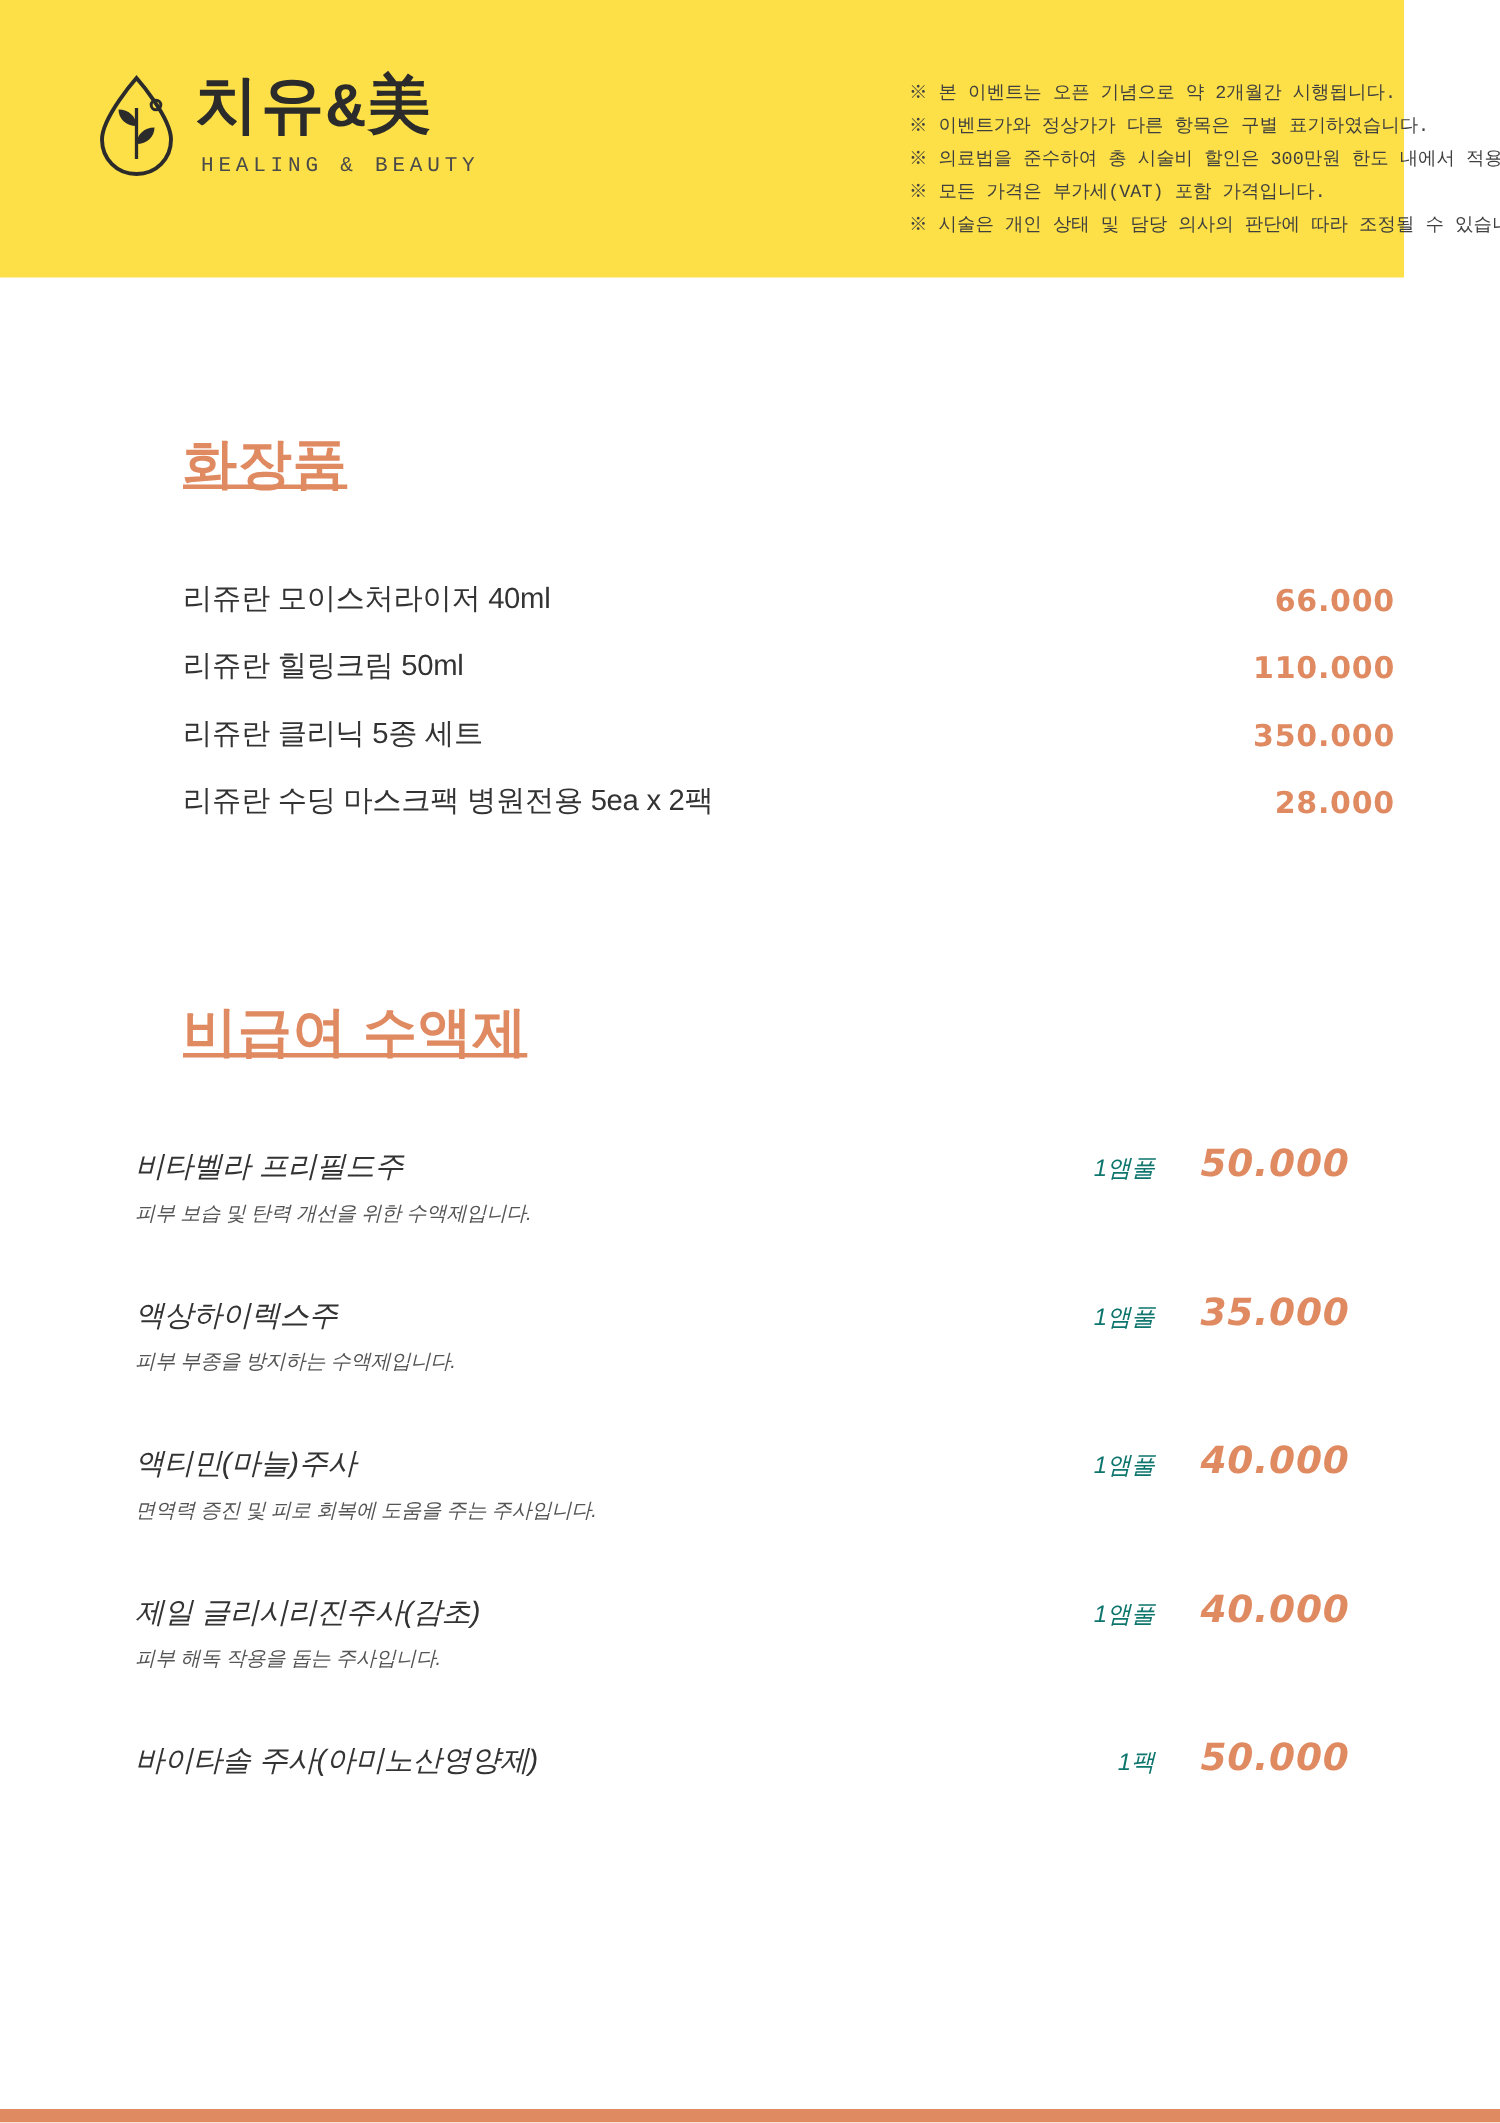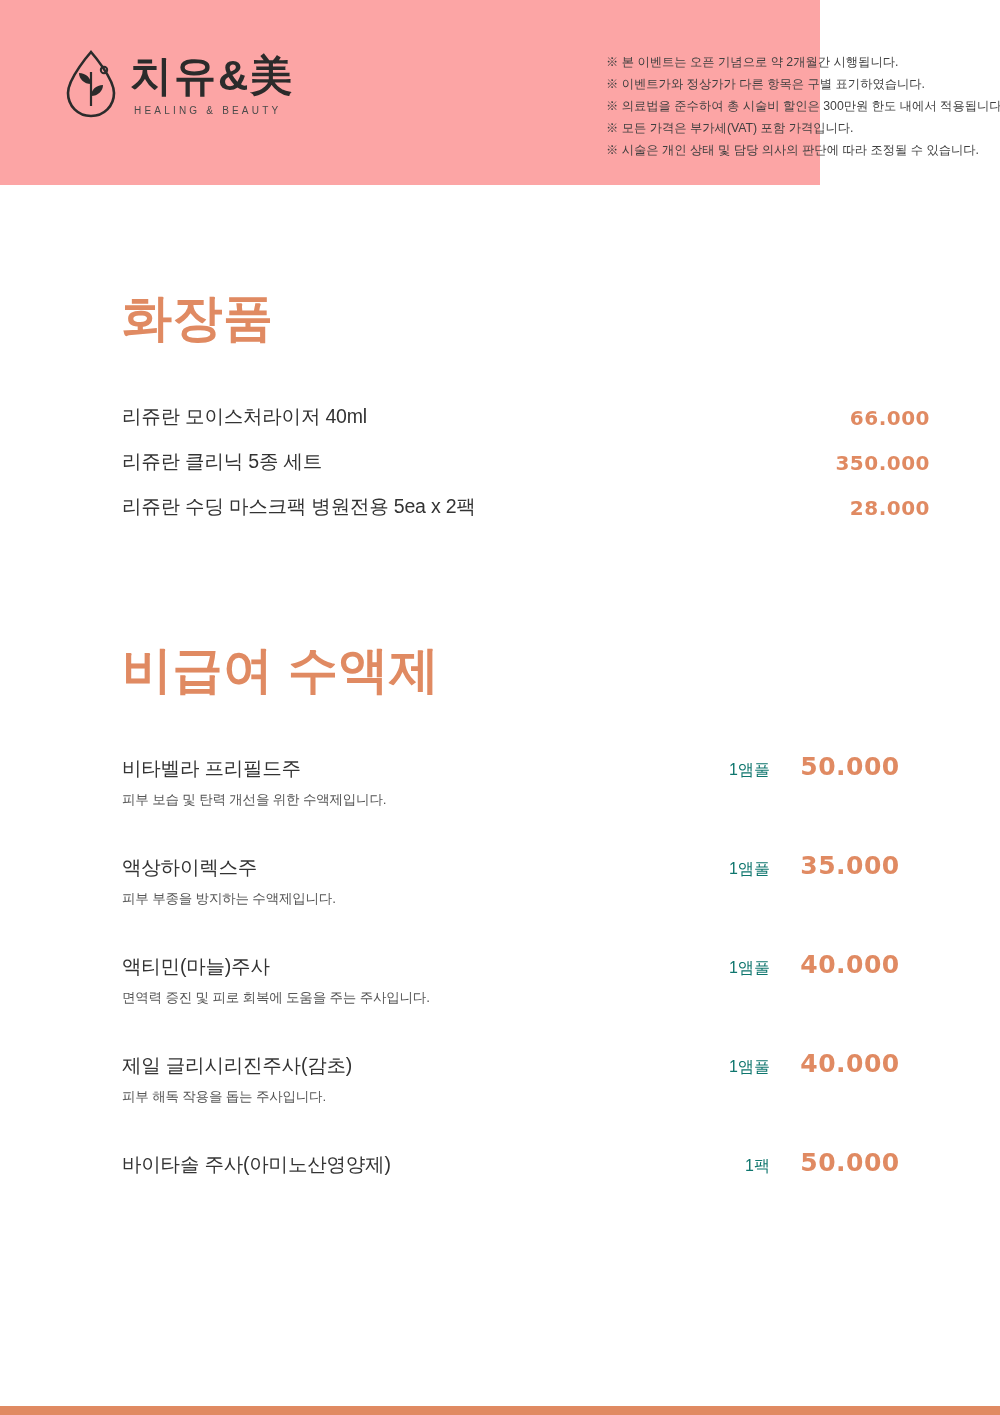--- a/index.html
+++ b/index.html
@@ -11,25 +11,26 @@
     height: 1415px;
     background: #ffffff;
     font-family: "Liberation Sans", sans-serif;
     color: #3a3a3a;
     position: relative;
     overflow: hidden;
   }
 
   
   .header {
-    width: 820px;
+    width: 936px;
     height: 185px;
-    background: #fca5a5;
+    background: #fde047;
     position: relative;
     box-sizing: border-box;
+    font-family: Liberation Mono, monospace;
   }
   .logo-wrap {
     position: absolute;
     left: 60px;
     top: 48px;
     display: flex;
     align-items: center;
   }
   .logo-mark {
     width: 62px;
@@ -44,21 +45,21 @@
   }
   .logo-title {
     font-size: 42px;
     font-weight: bold;
     letter-spacing: 2px;
     color: #2b2b2b;
     line-height: 1.05;
     white-space: nowrap;
   }
   .logo-sub {
-    font-size: 10px;
+    font-size: 14px;
     letter-spacing: 3.2px;
     color: #4a4a4a;
     margin-top: 7px;
     margin-left: 4px;
     white-space: nowrap;
   }
 
   .notes {
     position: absolute;
     left: 606px;
@@ -75,25 +76,26 @@
   
   .content {
     padding: 0 70px;
     box-sizing: border-box;
   }
 
   .section {
     position: relative;
   }
   .section-title {
-    font-size: 50px;
+    font-size: 36px;
     font-weight: bold;
     color: #e08a62;
     letter-spacing: 0.5px;
     margin: 0;
+    text-decoration: underline;
   }
 
   #section-cosmetics {
     margin-top: 100px;
   }
   #section-cosmetics .section-title {
     margin-left: 52px;
   }
   .cosmetics-list {
     margin-top: 42px;
@@ -120,21 +122,22 @@
   }
 
   #section-iv {
     margin-top: 108px;
   }
   #section-iv .section-title {
     margin-left: 52px;
   }
   .iv-list {
     margin-top: 48px;
-    margin-left: 52px;
+    margin-left: 20px;
+    font-style: italic;
   }
   .iv-item {
     margin-bottom: 42px;
   }
   .iv-top {
     display: flex;
     align-items: baseline;
   }
   .iv-name {
     font-size: 19.5px;
@@ -207,20 +210,24 @@
 
   <div class="section" id="section-cosmetics">
     <h2 class="section-title">화장품</h2>
 
     <div class="cosmetics-list">
       <div class="cos-row">
         <span class="cos-name">리쥬란 모이스처라이저 40ml</span>
         <span class="cos-price">66.000</span>
       </div>
       <div class="cos-row">
+        <span class="cos-name">리쥬란 힐링크림 50ml</span>
+        <span class="cos-price">110.000</span>
+      </div>
+      <div class="cos-row">
         <span class="cos-name">리쥬란 클리닉 5종 세트</span>
         <span class="cos-price">350.000</span>
       </div>
       <div class="cos-row">
         <span class="cos-name">리쥬란 수딩 마스크팩 병원전용 5ea x 2팩</span>
         <span class="cos-price">28.000</span>
       </div>
     </div>
   </div>
 

